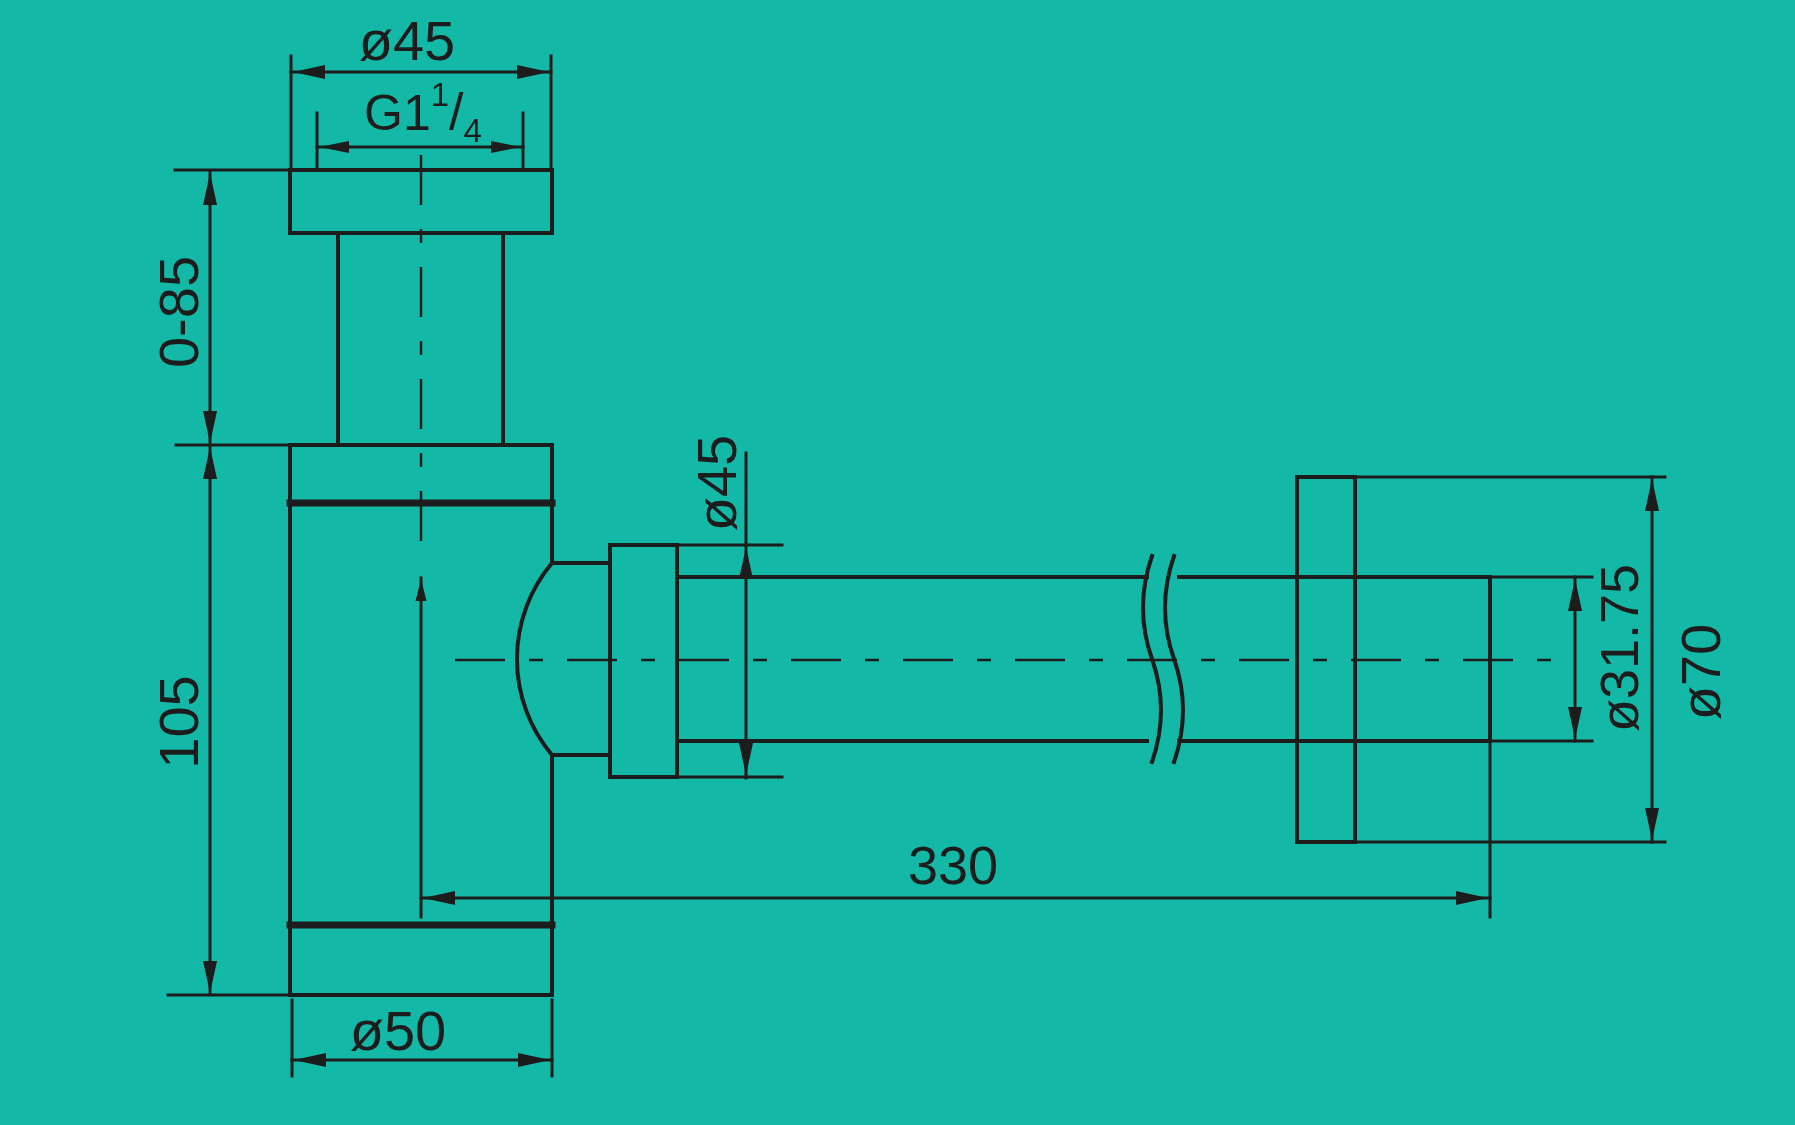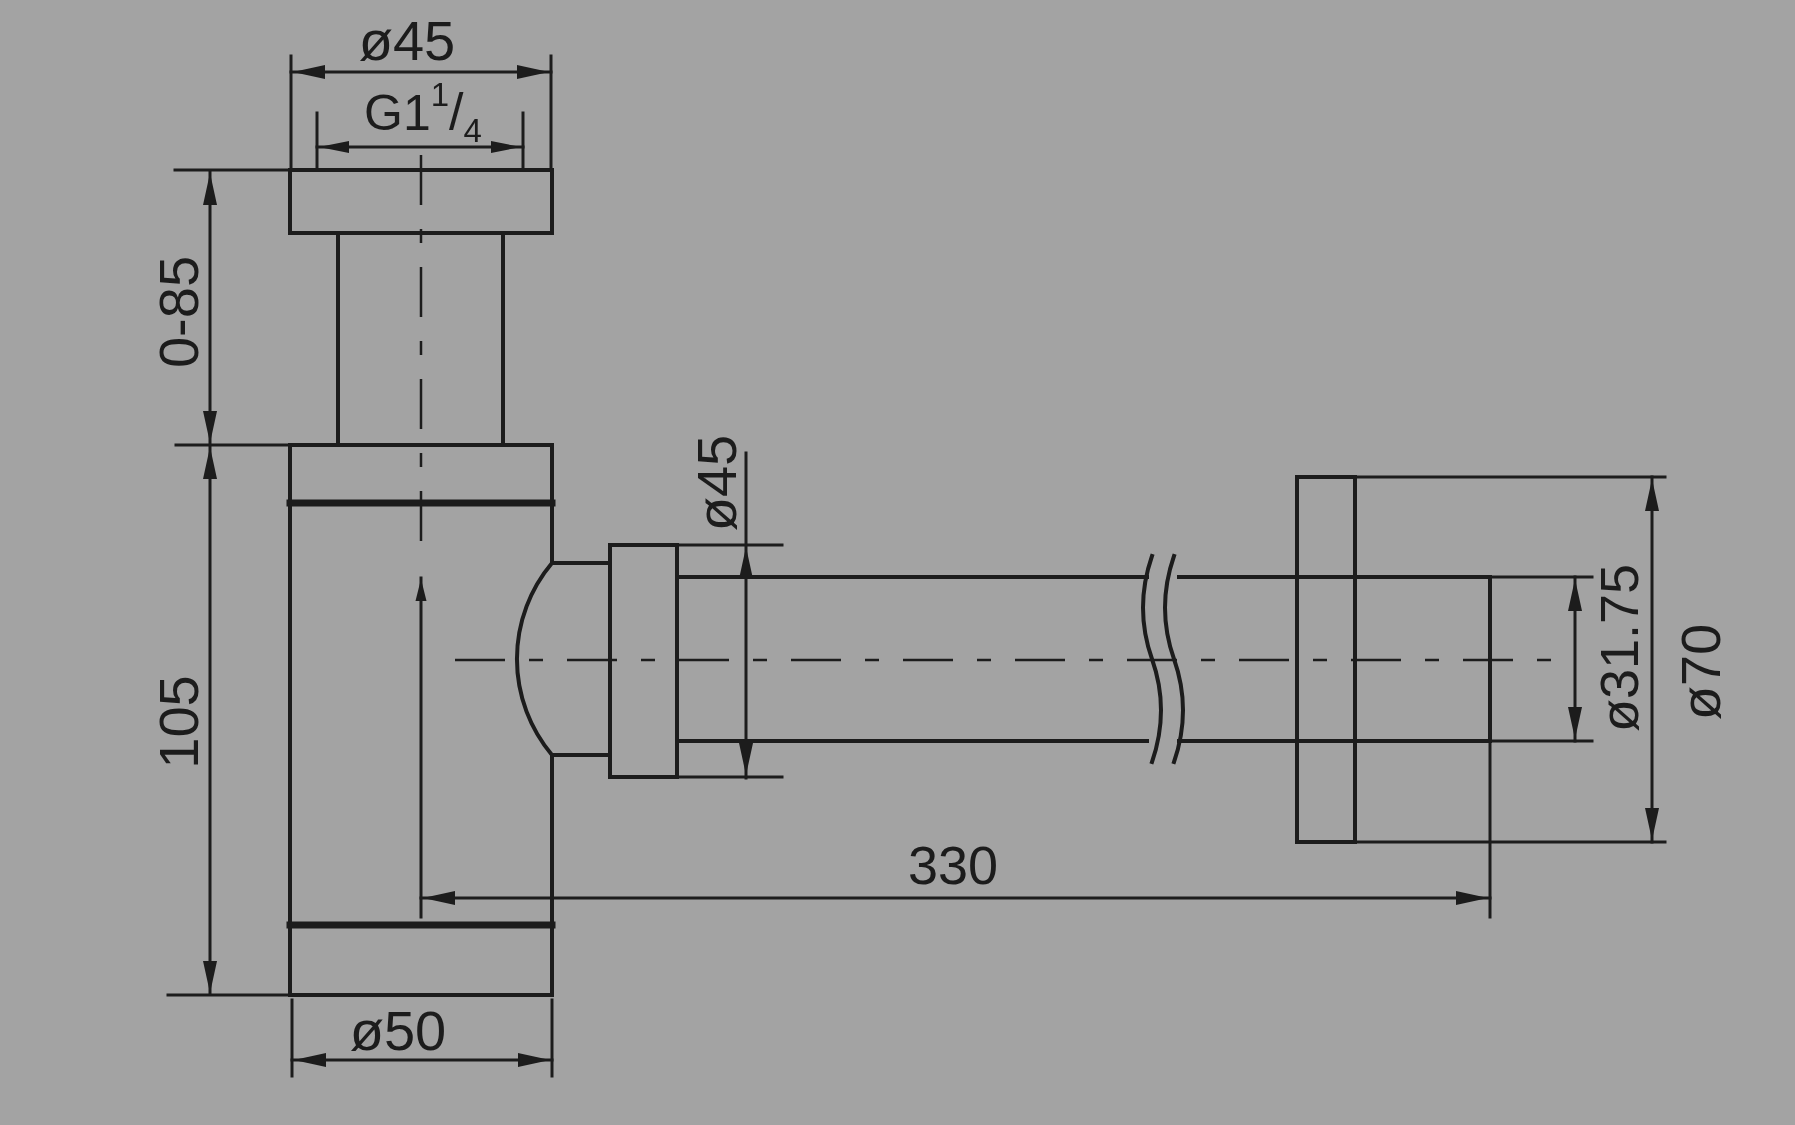--- a/index.html
+++ b/index.html
@@ -4,21 +4,21 @@
 <style>
   html, body {
     margin: 0;
     padding: 0;
     background: #ffffff;
   }
   .stage {
     position: relative;
     width: 1795px;
     height: 1125px;
-    background: #a3a3a3;
+    background: #14b8a6;
     overflow: hidden;
   }
   svg { display: block; }
   text {
     font-family: "Liberation Sans", "DejaVu Sans", sans-serif;
     fill: #1c1c1c;
   }
   .outline  { stroke: #1c1c1c; stroke-width: 4;   fill: none; stroke-linecap: square; }
   .ring     { stroke: #1c1c1c; stroke-width: 7;   fill: none; stroke-linecap: square; }
   .dim      { stroke: #1c1c1c; stroke-width: 3;   fill: none; stroke-linecap: square; }

